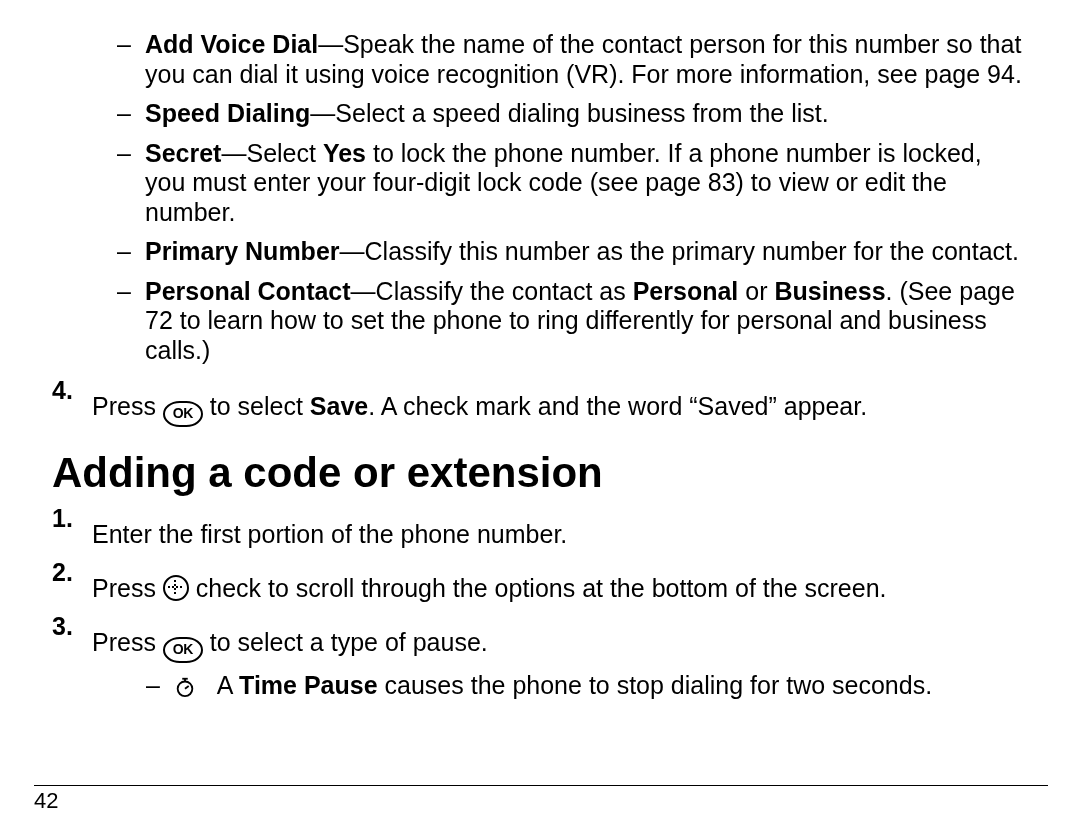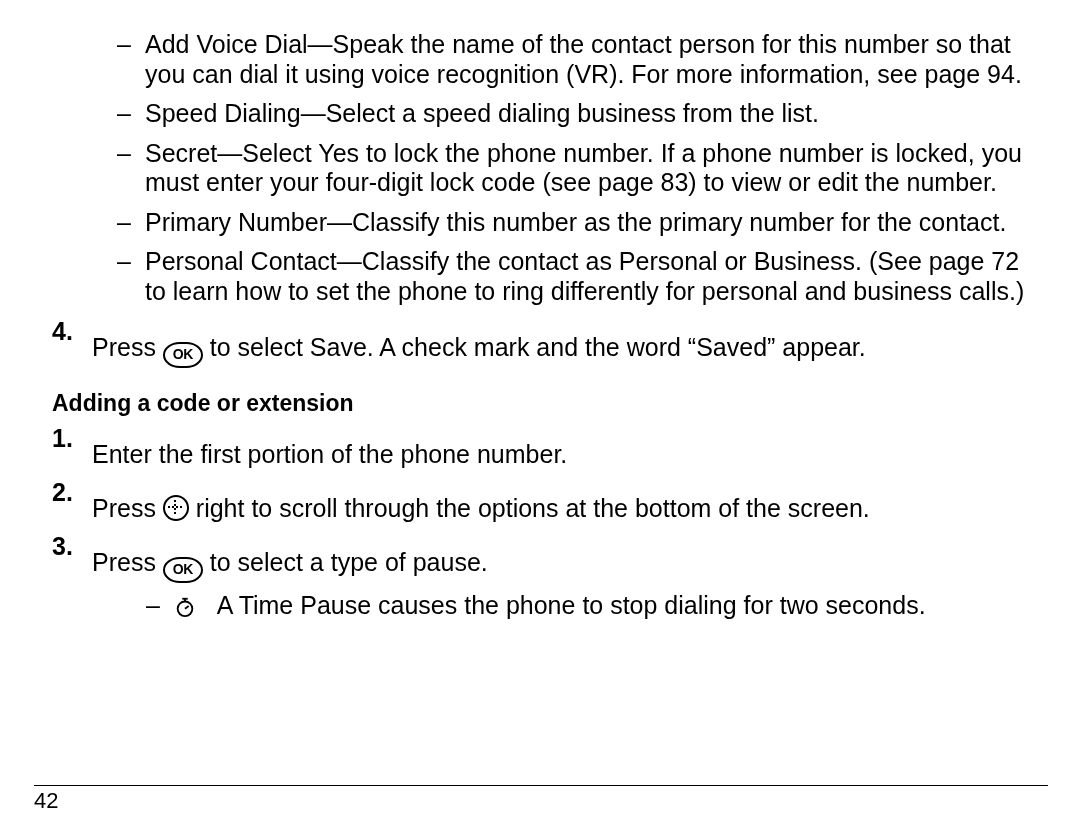--- a/index.html
+++ b/index.html
@@ -30,21 +30,21 @@
     margin: 0 0 10px 0;
     padding-left: 65px;
   }
   .sub-dash {
     width: 28px;
     flex: 0 0 28px;
   }
   .sub-body {
     flex: 1;
   }
-  .bold { font-weight: 400; }
+  .bold { font-weight: 700; }
   .step-item {
     display: flex;
     font-size: 25px;
     line-height: 1.2;
     margin: 2px 0 8px 0;
   }
   .step-num {
     width: 40px;
     flex: 0 0 40px;
     font-weight: 700;
@@ -88,21 +88,21 @@
   }
   .icon-clock {
     display: inline-block;
     width: 22px;
     height: 22px;
     vertical-align: -4px;
     position: relative;
   }
   .icon-clock svg { display: block; }
   .heading {
-    font-size: 23px;
+    font-size: 42px;
     font-weight: 700;
     margin: 22px 0 6px 0;
   }
   .para {
     font-size: 25px;
     line-height: 1.18;
     margin: 0 0 14px 0;
   }
   .footer {
     position: absolute;
@@ -170,21 +170,21 @@
 
 
   <div class="step-item">
     <span class="step-num">1.</span>
     <span class="step-body">Enter the first portion of the phone number.</span>
   </div>
 
   <div class="step-item">
     <span class="step-num">2.</span>
     <span class="step-body">
-      <span>Press  </span><span class="icon-nav"></span><span>  right to scroll through the options at the bottom of the screen.</span>
+      <span>Press  </span><span class="icon-nav"></span><span>  check to scroll through the options at the bottom of the screen.</span>
     </span>
   </div>
 
   <div class="step-item">
     <span class="step-num">3.</span>
     <span class="step-body">
       <span>Press  </span><span class="icon-ok">OK</span><span>  to select a type of pause.</span>
     </span>
   </div>
 

